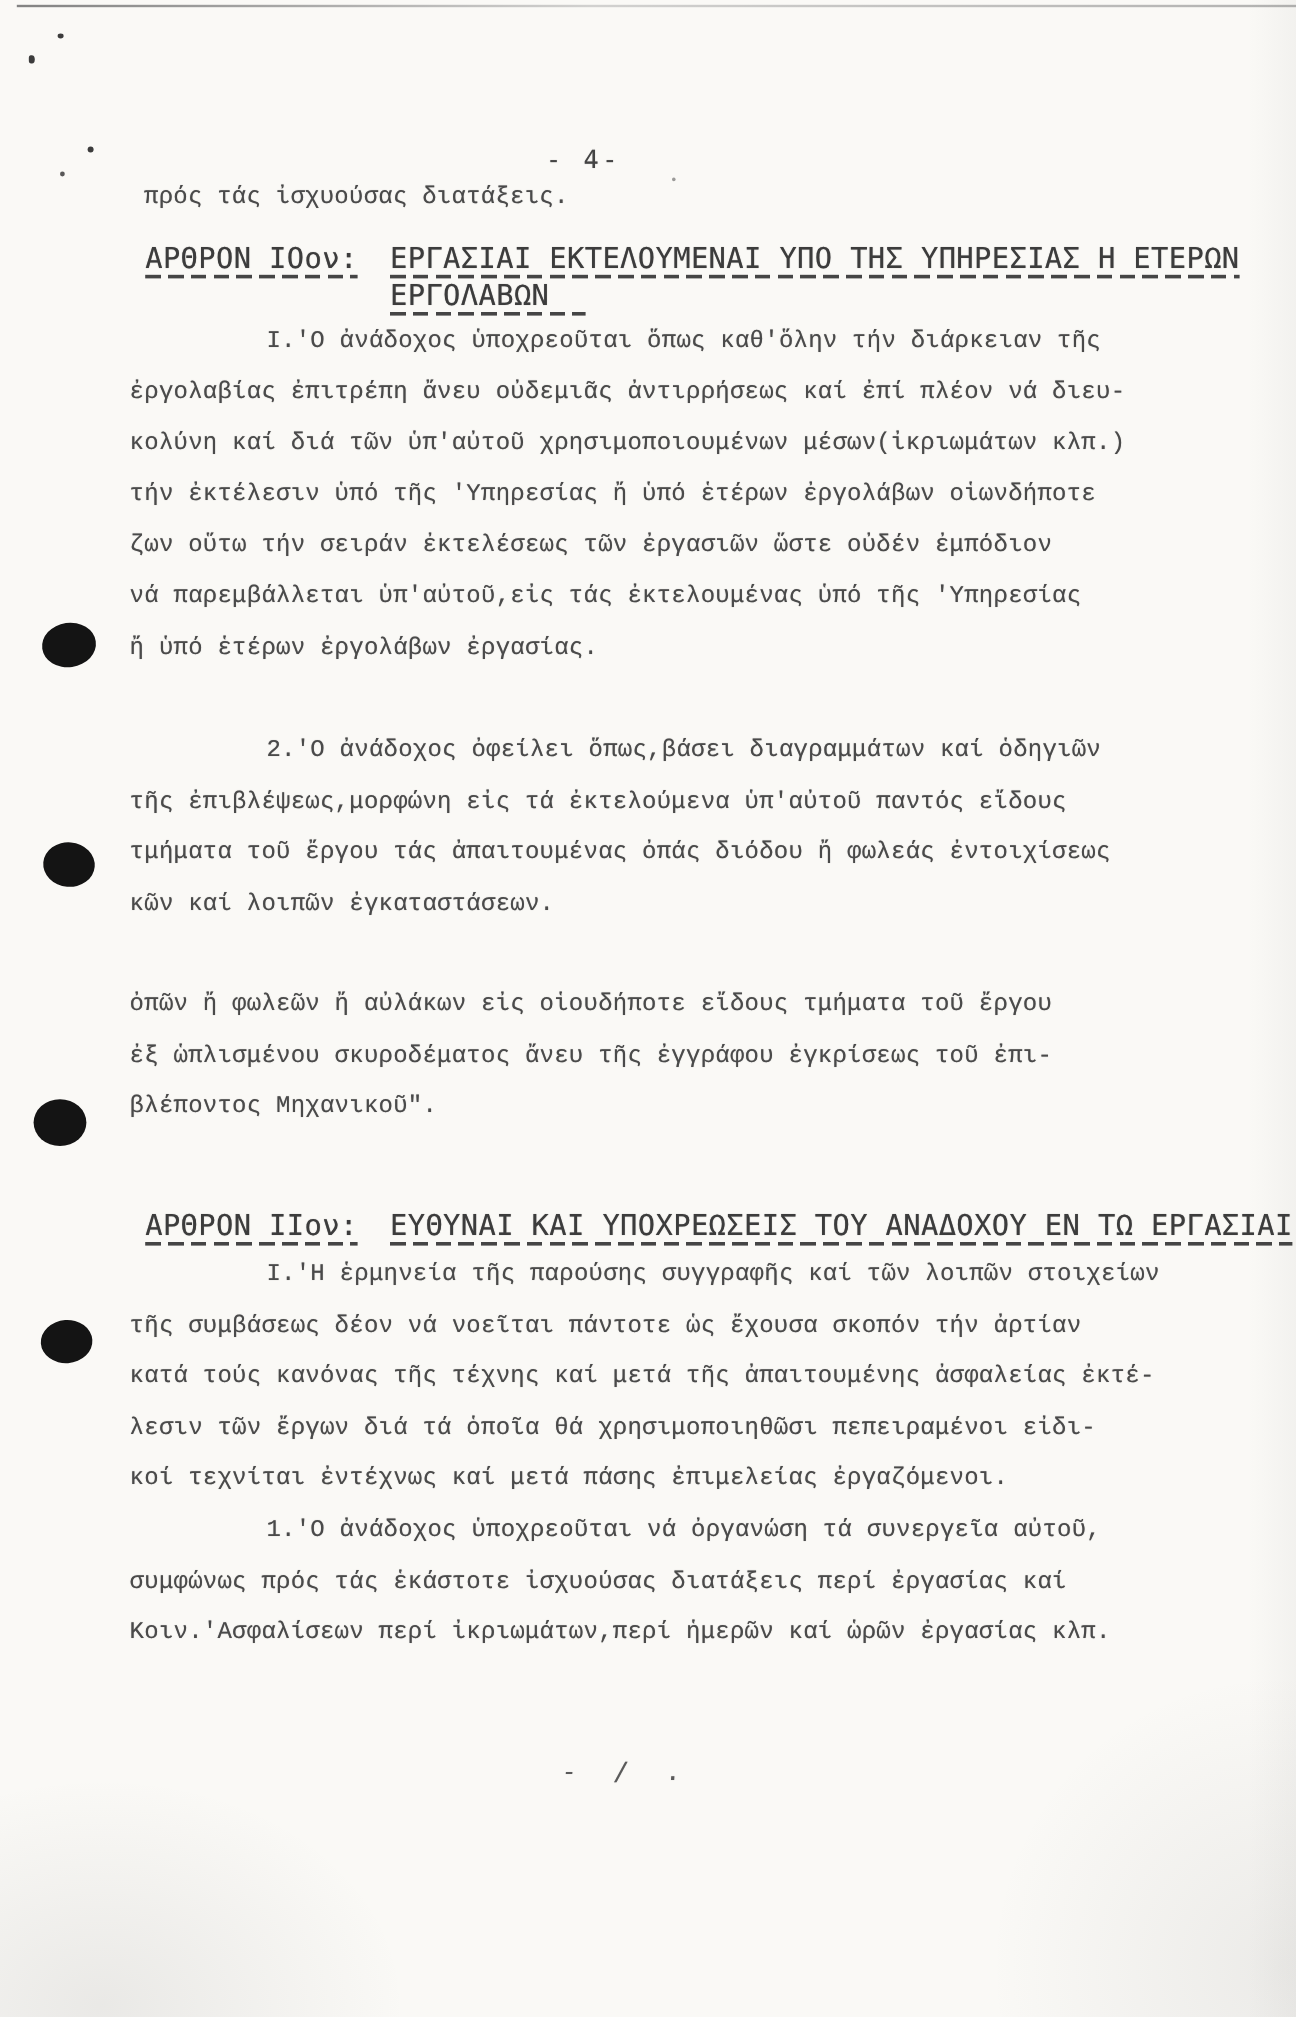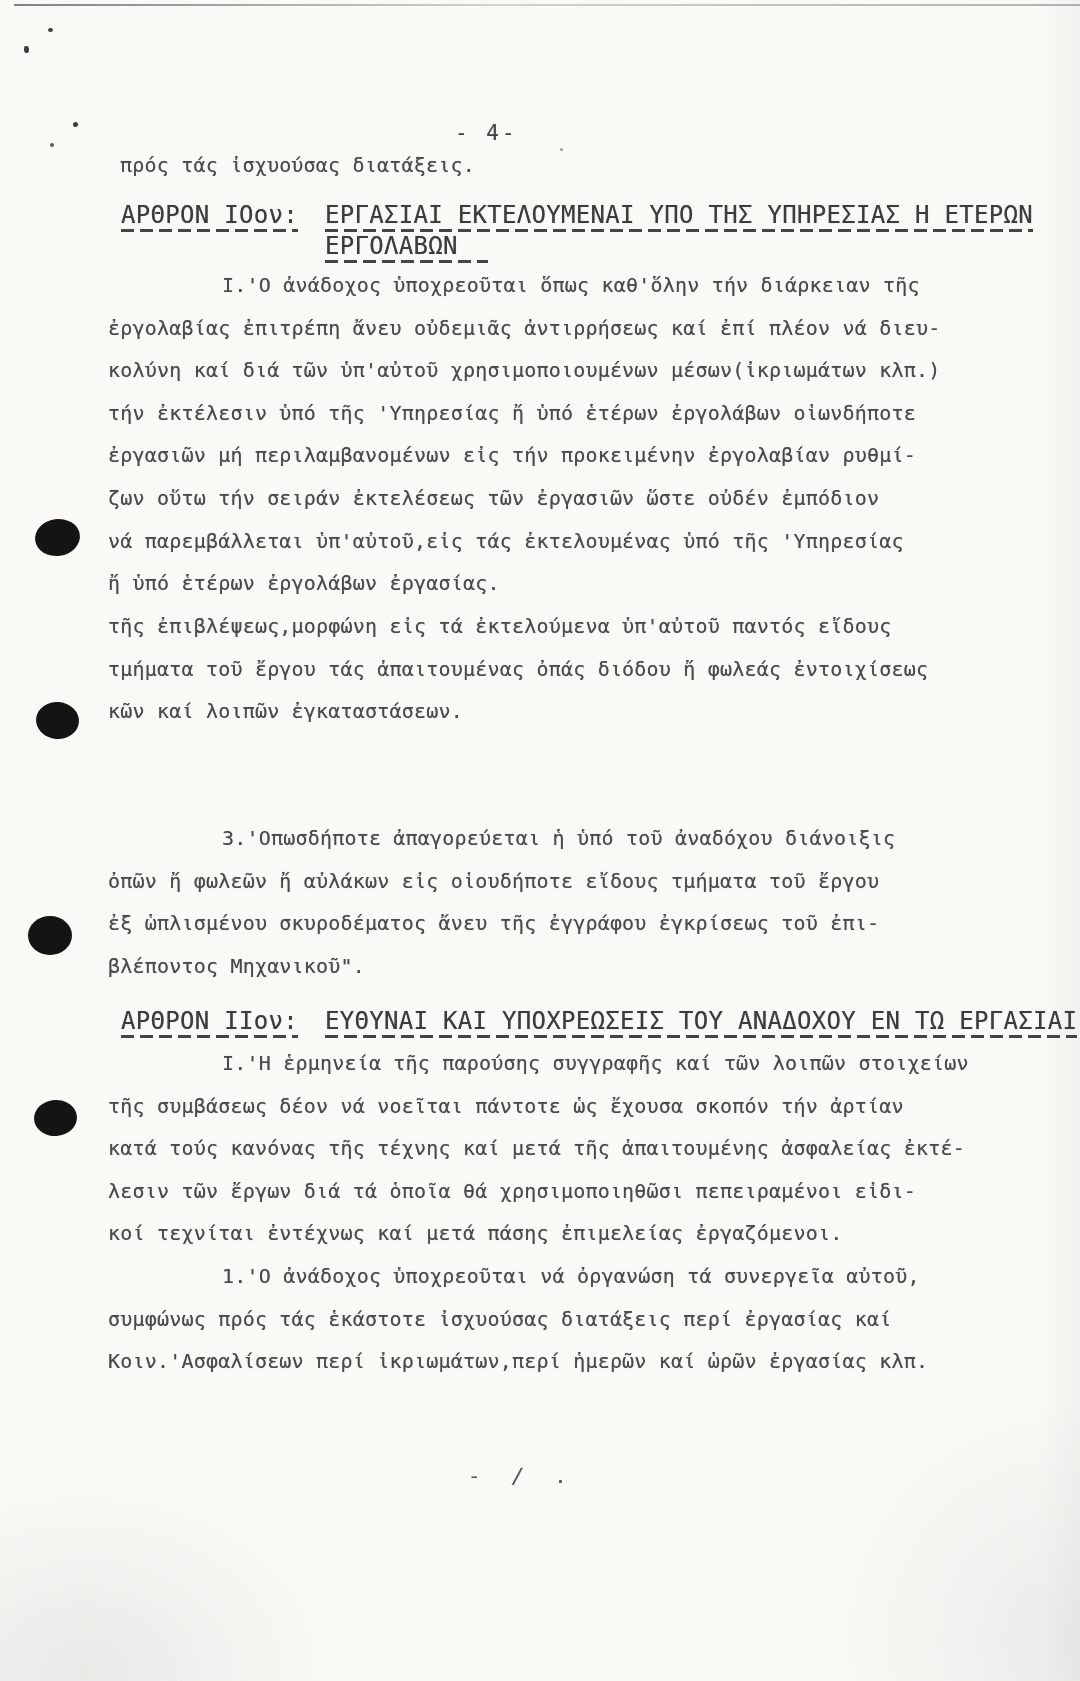--- a/index.html
+++ b/index.html
@@ -35,20 +35,21 @@
   .hole-1{left:35px;top:519px;width:45px;height:37px;transform:rotate(-8deg);}
   .hole-2{left:36px;top:702px;width:43px;height:37px;transform:rotate(5deg);}
   .hole-3{left:28px;top:916px;width:44px;height:39px;}
   .hole-4{left:34px;top:1100px;width:43px;height:36px;transform:rotate(-4deg);}
   
   .tw{
     position:absolute;left:108px;
     font-size:20px;letter-spacing:0.2px;line-height:42.6px;
     color:#4a4a4a;
     text-shadow:0 0 0.7px rgba(70,70,70,0.55);
+    font-family:Liberation Mono, monospace;
   }
   .tline{white-space:pre;}
   .ind{padding-left:114px;}
   .pagenum{
     position:absolute;left:455px;top:121px;
     font-size:21px;letter-spacing:3px;color:#444;
     text-shadow:0 0 0.7px rgba(70,70,70,0.5);
   }
   .intro{top:144px;padding-left:12px;}
   
@@ -113,34 +114,33 @@
         <span class="hline dashu">ΕΡΓΑΣΙΑΙ ΕΚΤΕΛΟΥΜΕΝΑΙ ΥΠΟ ΤΗΣ ΥΠΗΡΕΣΙΑΣ Η ΕΤΕΡΩΝ</span>
         <span class="hline dashu hline-ext">ΕΡΓΟΛΑΒΩΝ</span>
       </span>
   </div>
 
   <div class="tw p1">
     <div class="tline ind">Ι.'Ο ἀνάδοχος ὑποχρεοῦται ὅπως καθ'ὅλην τήν διάρκειαν τῆς</div>
     <div class="tline">ἐργολαβίας ἐπιτρέπη ἄνευ οὐδεμιᾶς ἀντιρρήσεως καί ἐπί πλέον νά διευ-</div>
     <div class="tline">κολύνη καί διά τῶν ὑπ'αὐτοῦ χρησιμοποιουμένων μέσων(ἰκριωμάτων κλπ.)</div>
     <div class="tline">τήν ἐκτέλεσιν ὑπό τῆς 'Υπηρεσίας ἤ ὑπό ἑτέρων ἐργολάβων οἱωνδήποτε</div>
-    <div class="tline">ἐργασιῶν μή περιλαμβανομένων εἰς τήν προκειμένην ἐργολαβίαν ρυθμί-</div>
     <div class="tline">ζων οὕτω τήν σειράν ἐκτελέσεως τῶν ἐργασιῶν ὥστε οὐδέν ἐμπόδιον</div>
     <div class="tline">νά παρεμβάλλεται ὑπ'αὐτοῦ,εἰς τάς ἐκτελουμένας ὑπό τῆς 'Υπηρεσίας</div>
     <div class="tline">ἤ ὑπό ἑτέρων ἐργολάβων ἐργασίας.</div>
   </div>
 
   <div class="tw p2">
+    <div class="tline ind">2.'Ο ἀνάδοχος ὀφείλει ὅπως,βάσει διαγραμμάτων καί ὁδηγιῶν</div>
     <div class="tline">τῆς ἐπιβλέψεως,μορφώνη εἰς τά ἐκτελούμενα ὑπ'αὐτοῦ παντός εἴδους</div>
     <div class="tline">τμήματα τοῦ ἔργου τάς ἀπαιτουμένας ὀπάς διόδου ἤ φωλεάς ἐντοιχίσεως</div>
     <div class="tline">κῶν καί λοιπῶν ἐγκαταστάσεων.</div>
   </div>
 
   <div class="tw p3">
-    <div class="tline ind">3.'Οπωσδήποτε ἀπαγορεύεται ἡ ὑπό τοῦ ἀναδόχου διάνοιξις</div>
     <div class="tline">ὀπῶν ἤ φωλεῶν ἤ αὐλάκων εἰς οἱουδήποτε εἴδους τμήματα τοῦ ἔργου</div>
     <div class="tline">ἐξ ὡπλισμένου σκυροδέματος ἄνευ τῆς ἐγγράφου ἐγκρίσεως τοῦ ἐπι-</div>
     <div class="tline">βλέποντος Μηχανικοῦ".</div>
   </div>
 
   <div class="heading h2">
     <span class="hlabel dashu">ΑΡΘΡΟΝ ΙΙον:</span><span class="htitle">
         <span class="hline dashu">ΕΥΘΥΝΑΙ ΚΑΙ ΥΠΟΧΡΕΩΣΕΙΣ ΤΟΥ ΑΝΑΔΟΧΟΥ ΕΝ ΤΩ ΕΡΓΑΣΙΑΙ</span>
       </span>
   </div>

